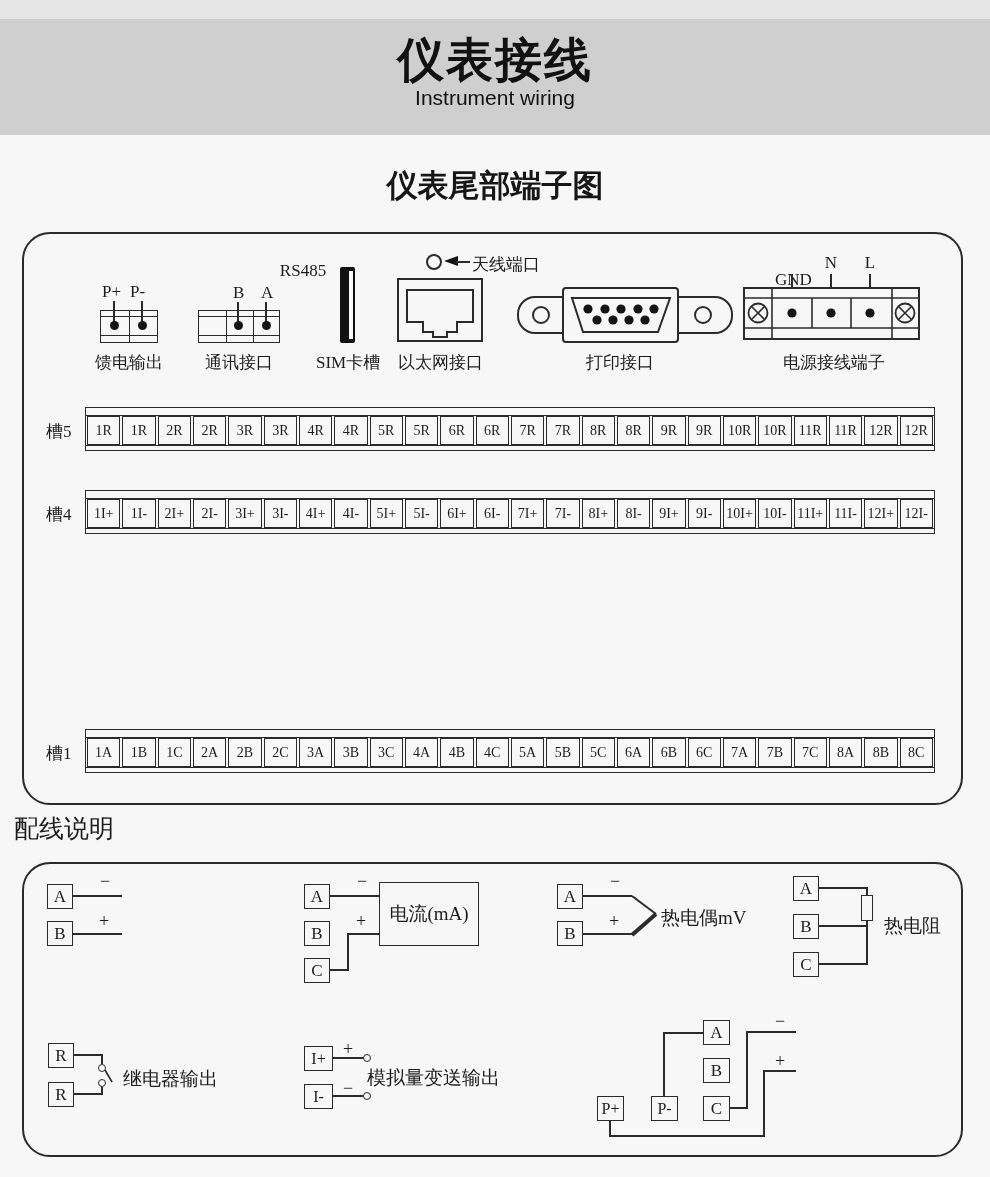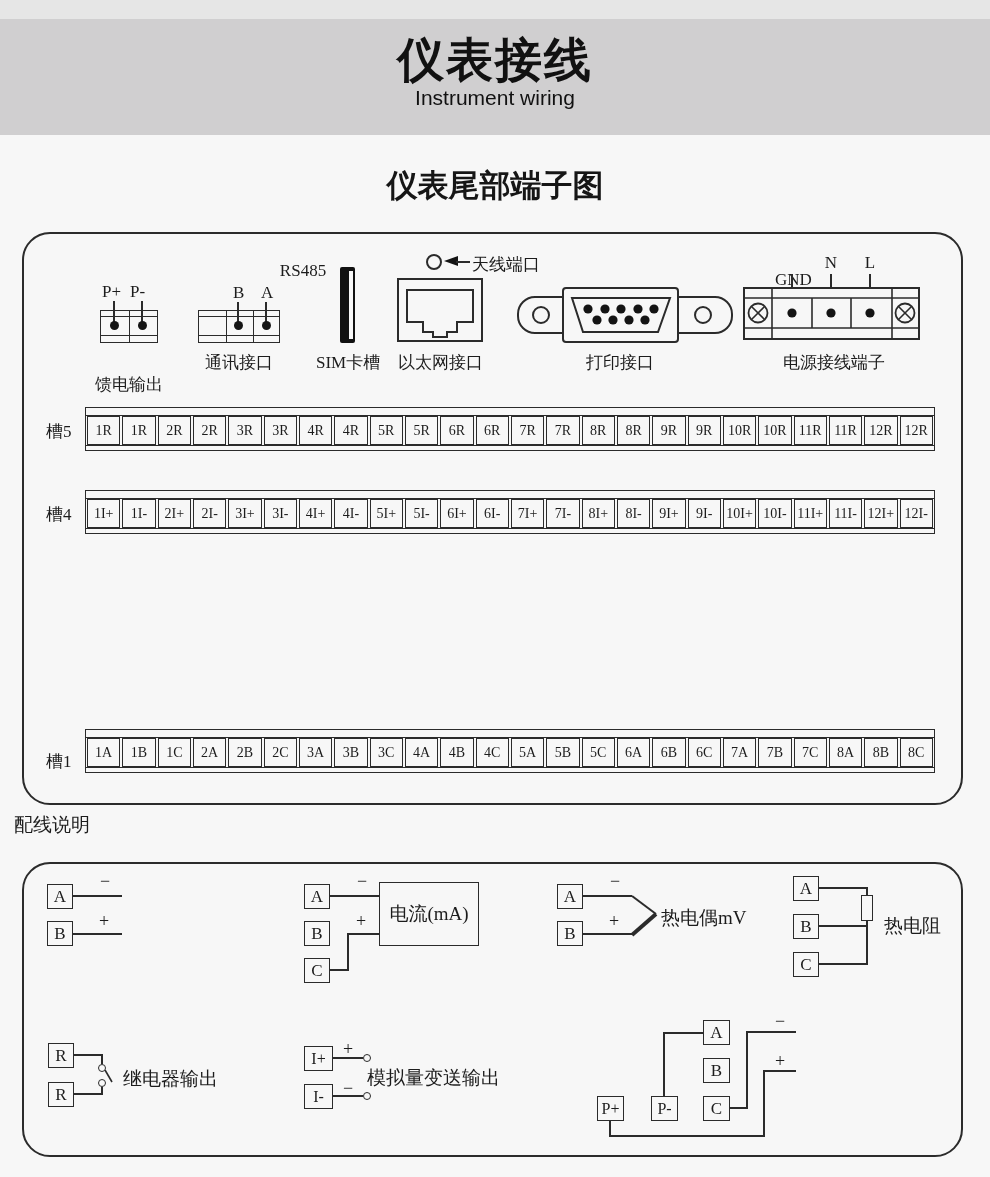--- a/index.html
+++ b/index.html
@@ -67,21 +67,21 @@
   <div class="lbl" style="left:130px;top:282px;">P-</div>
   <div class="wire" style="left:113px;top:301px;width:2px;height:23px;"></div>
   <div class="wire" style="left:141px;top:301px;width:2px;height:23px;"></div>
   <div class="tblock" style="left:100px;top:310px;width:58px;height:33px;">
     <div class="tl"></div>
       <div class="bl"></div>
     <div class="vd" style="left:27.5px;"></div>
   </div>
   <div class="dot" style="left:110px;top:321px;"></div>
   <div class="dot" style="left:138px;top:321px;"></div>
-  <div class="lbl c" style="left:95px;top:351px;width:68px;margin-top:22px;">馈电输出</div>
+  <div class="lbl c" style="left:95px;top:351px;width:68px;">馈电输出</div>
 
   <div class="lbl c" style="left:236px;top:261px;width:54px;margin-left:40px;">RS485</div>
   <div class="lbl" style="left:233px;top:283px;">B</div>
   <div class="lbl" style="left:261px;top:283px;">A</div>
   <div class="wire" style="left:237px;top:302px;width:2px;height:22px;"></div>
   <div class="wire" style="left:265px;top:302px;width:2px;height:22px;"></div>
   <div class="tblock" style="left:198px;top:310px;width:82px;height:33px;">
     <div class="tl"></div>
       <div class="bl"></div>
     <div class="vd" style="left:26.5px;"></div>
@@ -210,21 +210,21 @@
         <div class="cell">9I-</div>
         <div class="cell">10I+</div>
         <div class="cell">10I-</div>
         <div class="cell">11I+</div>
         <div class="cell">11I-</div>
         <div class="cell">12I+</div>
         <div class="cell">12I-</div>
       </div>
   </div>
 
-  <div class="lbl" style="left:46px;top:742px;margin-top:8px;">槽1</div>
+  <div class="lbl" style="left:46px;top:742px;">槽1</div>
   <div class="strip" style="top:729px;text-decoration:underline;">
     <div class="outer"></div>
       <div class="topline"></div>
       <div class="botline"></div>
     <div class="cells">
         <div class="cell">1A</div>
         <div class="cell">1B</div>
         <div class="cell">1C</div>
         <div class="cell">2A</div>
         <div class="cell">2B</div>
@@ -243,21 +243,21 @@
         <div class="cell">6C</div>
         <div class="cell">7A</div>
         <div class="cell">7B</div>
         <div class="cell">7C</div>
         <div class="cell">8A</div>
         <div class="cell">8B</div>
         <div class="cell">8C</div>
       </div>
   </div>
 
-  <div class="lbl" style="left:14px;top:812px;font-size:19px;">配线说明</div>
+  <div class="lbl" style="left:14px;top:812px;font-size:25px;">配线说明</div>
   <div class="abs bigbox" style="left:22px;top:862px;width:941px;height:295px;"></div>
 
   <div class="tbox" style="left:47px;top:884px;width:26px;height:25px;">A</div>
   <div class="tbox" style="left:47px;top:921px;width:26px;height:25px;">B</div>
   <div class="wire" style="left:73px;top:895px;width:49px;height:2px;"></div>
   <div class="wire" style="left:73px;top:933px;width:49px;height:2px;"></div>
   <div class="sign" style="left:100px;top:872px;">−</div>
   <div class="sign" style="left:99px;top:912px;">+</div>
 
   <div class="tbox" style="left:304px;top:884px;width:26px;height:25px;">A</div>

